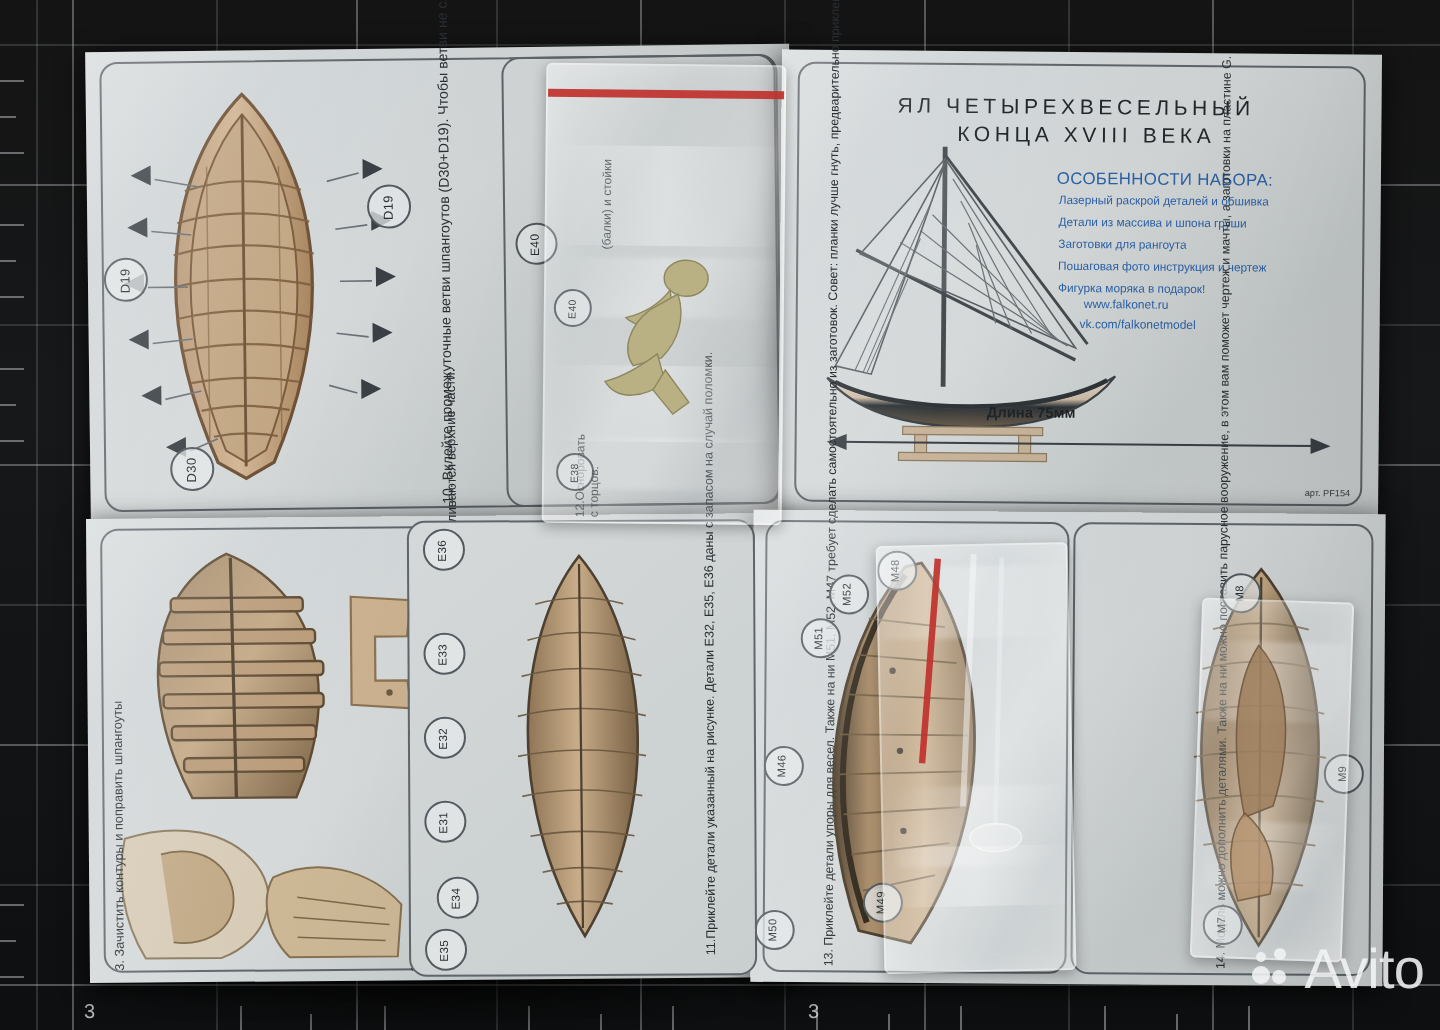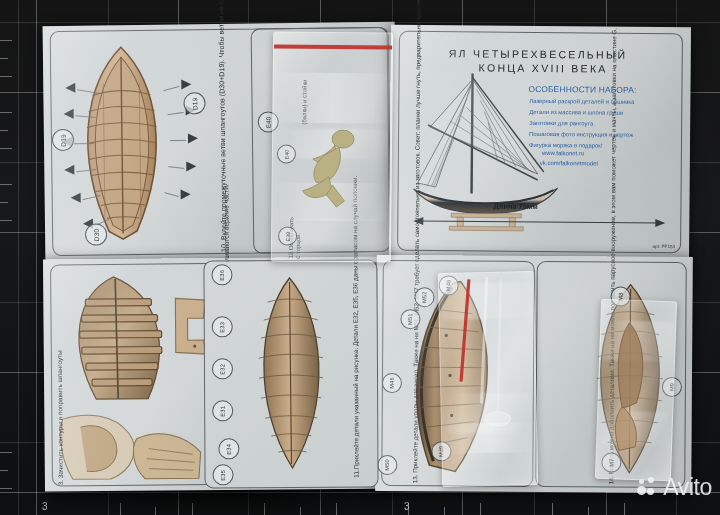--- a/index.html
+++ b/index.html
@@ -68,21 +68,21 @@
 
   .glare{position:absolute;background:linear-gradient(115deg,
        rgba(255,255,255,0) 0%,rgba(255,255,255,.55) 45%,rgba(255,255,255,0) 100%);
        filter:blur(1px);}
 
   
   #avito{position:absolute;right:8px;bottom:14px;display:flex;align-items:center;
          gap:4px;opacity:.88;}
   #avito .mark{width:22px;height:22px;position:relative;}
   #avito .mark i{position:absolute;border-radius:50%;background:#f2f3f4;display:block;}
-  #avito .wordmark{color:#f3f4f5;font-size:23px;letter-spacing:-.4px;
+  #avito .wordmark{color:#f3f4f5;font-size:28px;letter-spacing:-.4px;
          font-family:"Liberation Sans",sans-serif;}
 
   .shadowblob{position:absolute;border-radius:50%;
        background:radial-gradient(closest-side,rgba(0,0,0,.55),rgba(0,0,0,0));}
 </style>
 </head>
 <body>
 
 <div id="scene">
 

